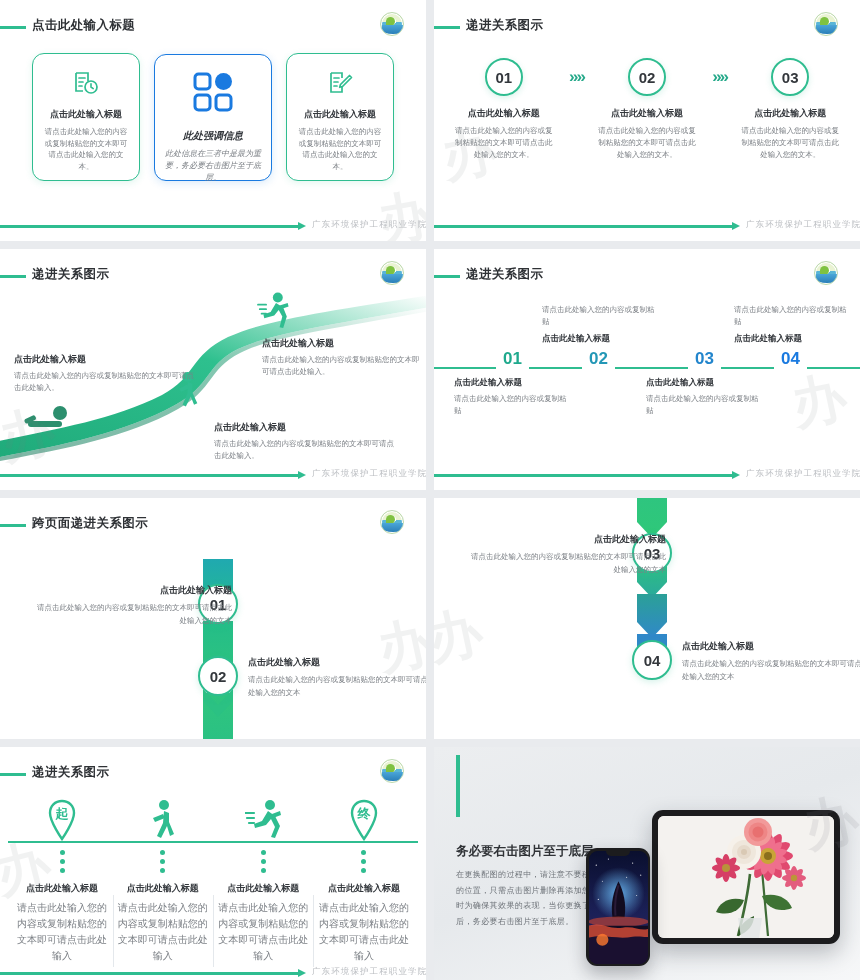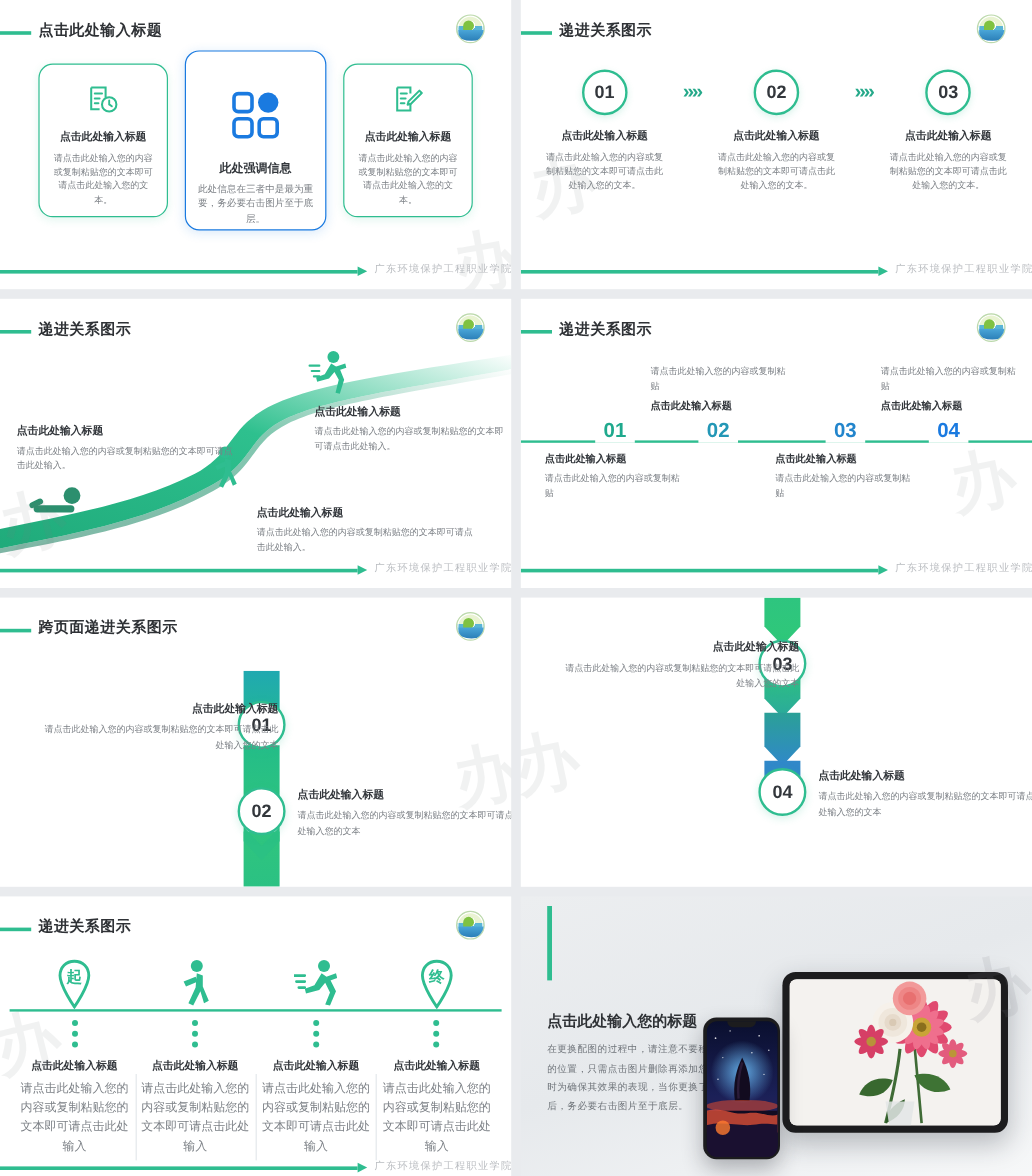--- a/index.html
+++ b/index.html
@@ -81,22 +81,22 @@
 
   
   .cards { position:absolute; left:0; right:0; top:42px; height:150px;
            display:flex; align-items:center; justify-content:center; gap:14px; }
   .card {
     background:#fff; border-radius:12px; text-align:center;
     padding:14px 9px 12px; position:relative;
   }
   .card.side { width:108px; height:128px; border:1.6px solid #2fbd90;
                box-shadow:0 2px 7px rgba(47,189,144,.14); }
-  .card.mid  { width:118px; height:150px; border:1.8px solid #1a7ae0;
-               box-shadow:0 2px 9px rgba(26,122,224,.16); padding-top:32px; }
+  .card.mid  { width:118px; height:127px; border:1.8px solid #1a7ae0;
+               box-shadow:0 2px 9px rgba(26,122,224,.16); padding-top:16px;font-style:italic; }
   .card .c-ico { height:30px; margin-bottom:10px; display:flex; align-items:center; justify-content:center; }
   .card.mid .c-ico { height:42px; margin-bottom:16px; }
   .card .c-h { font-size:9px; font-weight:bold; color:#33373c; margin-bottom:5px; }
   .card.mid .c-h { font-size:10px; }
   .card .c-p { font-size:7.5px; color:#7c8086; line-height:1.55; }
   .card.mid .c-p { font-size:8px; }
 
   
   .steps3 { position:absolute; left:18px; right:18px; top:58px;
             display:flex; align-items:flex-start; justify-content:space-between; }
@@ -546,21 +546,21 @@
 
     <div class="sl-footer">
       <div class="f-line"></div>
       <div class="f-arrow"></div>
       <div class="f-text">广东环境保护工程职业学院</div>
     </div>
   </div>
 
   <div class="slide dev-slide">
     <div class="dev-bar"></div>
-    <div class="dev-h">点击此处输入您的标题</div>
+    <div class="dev-h">务必要右击图片至于底层</div>
     <div class="dev-p">在更换配图的过程中，请注意不要移动其 iPhone 的位置，只需点击图片删除再添加您的图片即可同时为确保其效果的表现，当你更换了 iPad 的图片后，务必要右击图片至于底层。</div>
 
     <div class="ipad">
       <div class="ipad-scr">
         <svg width="100%" height="100%" viewBox="0 0 176 122" preserveAspectRatio="xMidYMid slice">
           <rect width="176" height="122" fill="#f4f2ef"></rect>
 
           <path d="M92 58 C90 78 86 96 80 120" stroke="#3f6b36" stroke-width="2.6" fill="none"></path>
           <path d="M104 54 C106 76 108 98 110 120" stroke="#3f6b36" stroke-width="2.2" fill="none"></path>
 

